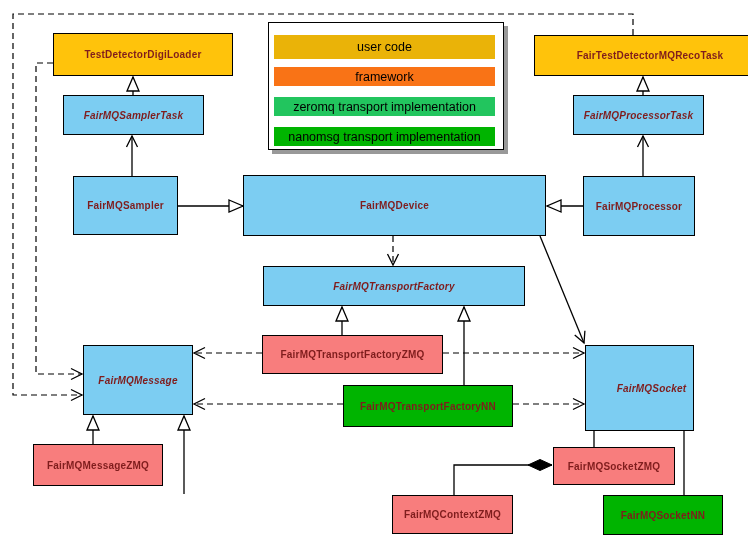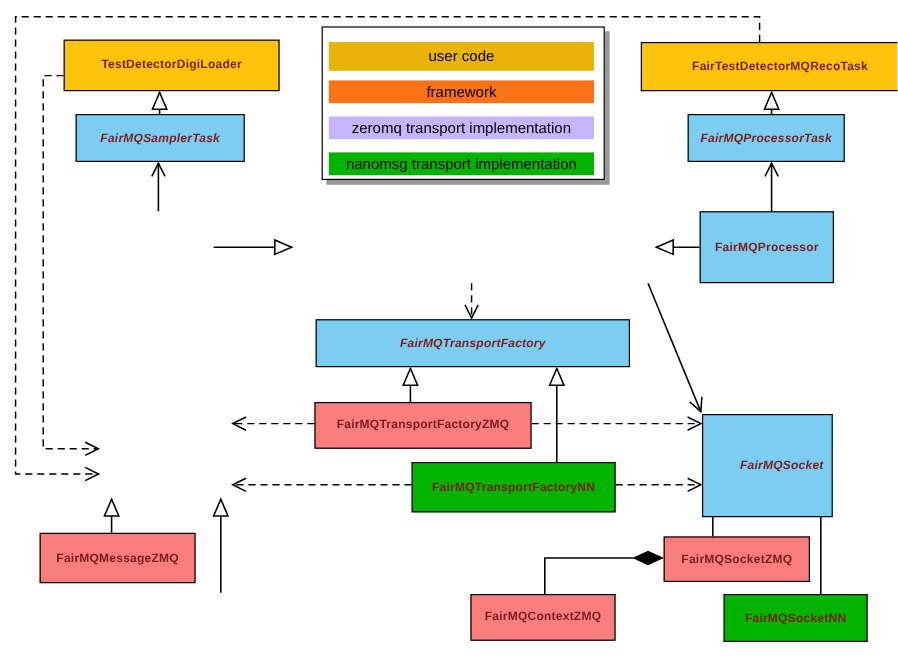--- a/index.html
+++ b/index.html
@@ -26,21 +26,21 @@
     background:#fff;border:1.5px solid #000;box-sizing:border-box;
     box-shadow:4px 4px 0 #999;
   }
   .leg-bar{
     position:absolute;left:5px;width:221px;height:19px;
     display:flex;align-items:center;justify-content:center;
     font-size:12.5px;color:#000;
   }
   .leg-user{top:12px;height:24px;background:#eab308;}
   .leg-fw{top:44px;background:#f97316;}
-  .leg-zmq{top:74px;background:#c4b5fd;}
+  .leg-zmq{top:74px;background:#22c55e;}
   .leg-nn{top:104px;background:#00B400;}
 </style>
 </head>
 <body>
 
 <div id="canvas">
 
   <svg id="wires" viewBox="0 0 748 549">
     <defs>
       <marker id="tri" markerUnits="userSpaceOnUse" markerWidth="18" markerHeight="16" refX="15" refY="7.5" orient="auto">
@@ -84,22 +84,25 @@
     <div class="leg-bar leg-user">user code</div>
     <div class="leg-bar leg-fw">framework</div>
     <div class="leg-bar leg-zmq">zeromq transport implementation</div>
     <div class="leg-bar leg-nn">nanomsg transport implementation</div>
   </div>
 
   <div class="node cat-user" style="left:53px;top:33px;width:180px;height:43px;">TestDetectorDigiLoader</div>
   <div class="node cat-user" style="left:534px;top:35px;width:232px;height:41px;">FairTestDetectorMQRecoTask</div>
   <div class="node cat-fw abstract" style="left:573px;top:95px;width:131px;height:40px;">FairMQProcessorTask</div>
   <div class="node cat-fw abstract" style="left:63px;top:95px;width:141px;height:40px;">FairMQSamplerTask</div>
+  <div class="node cat-fw" style="left:73px;top:176px;width:105px;height:59px;">FairMQSampler</div>
+  <div class="node cat-fw" style="left:243px;top:175px;width:303px;height:61px;">FairMQDevice</div>
   <div class="node cat-fw" style="left:583px;top:176px;width:112px;height:60px;">FairMQProcessor</div>
   <div class="node cat-fw abstract" style="left:263px;top:266px;width:262px;height:40px;">FairMQTransportFactory</div>
+  <div class="node cat-fw abstract" style="left:83px;top:345px;width:110px;height:70px;">FairMQMessage</div>
   <div class="node cat-fw abstract" style="left:585px;top:345px;width:109px;height:86px;padding-left:24px;">FairMQSocket</div>
   <div class="node cat-zmq" style="left:262px;top:335px;width:181px;height:39px;">FairMQTransportFactoryZMQ</div>
   <div class="node cat-nn" style="left:343px;top:385px;width:170px;height:42px;">FairMQTransportFactoryNN</div>
   <div class="node cat-zmq" style="left:33px;top:444px;width:130px;height:42px;">FairMQMessageZMQ</div>
   <div class="node cat-zmq" style="left:392px;top:495px;width:121px;height:39px;">FairMQContextZMQ</div>
   <div class="node cat-zmq" style="left:553px;top:447px;width:122px;height:38px;">FairMQSocketZMQ</div>
   <div class="node cat-nn" style="left:603px;top:495px;width:120px;height:40px;">FairMQSocketNN</div>
 
 </div>
 

